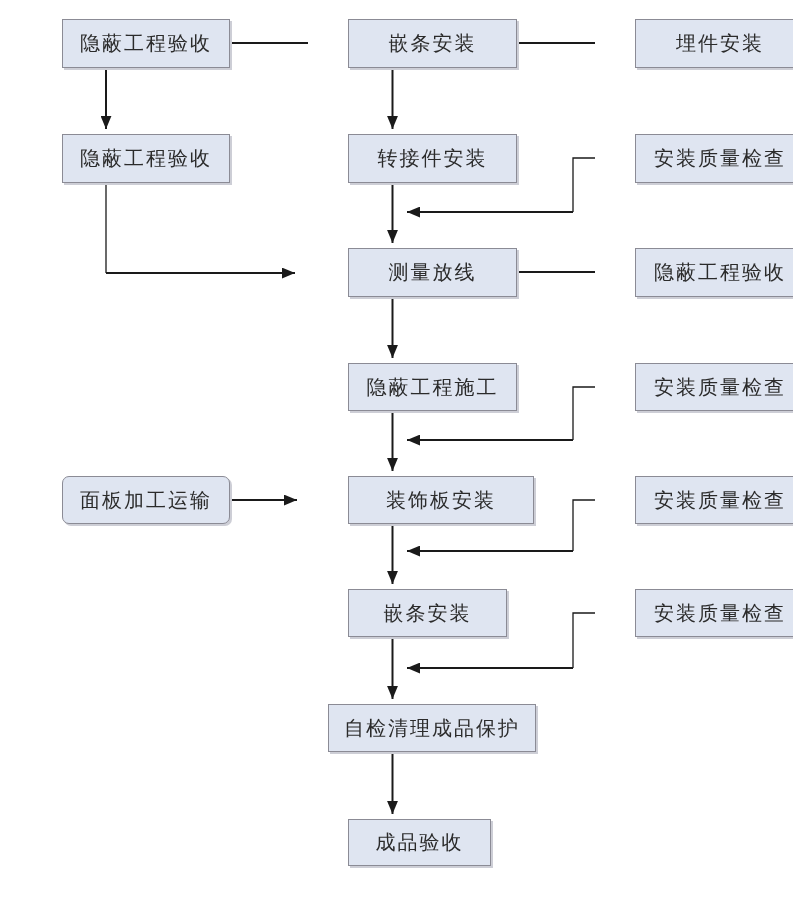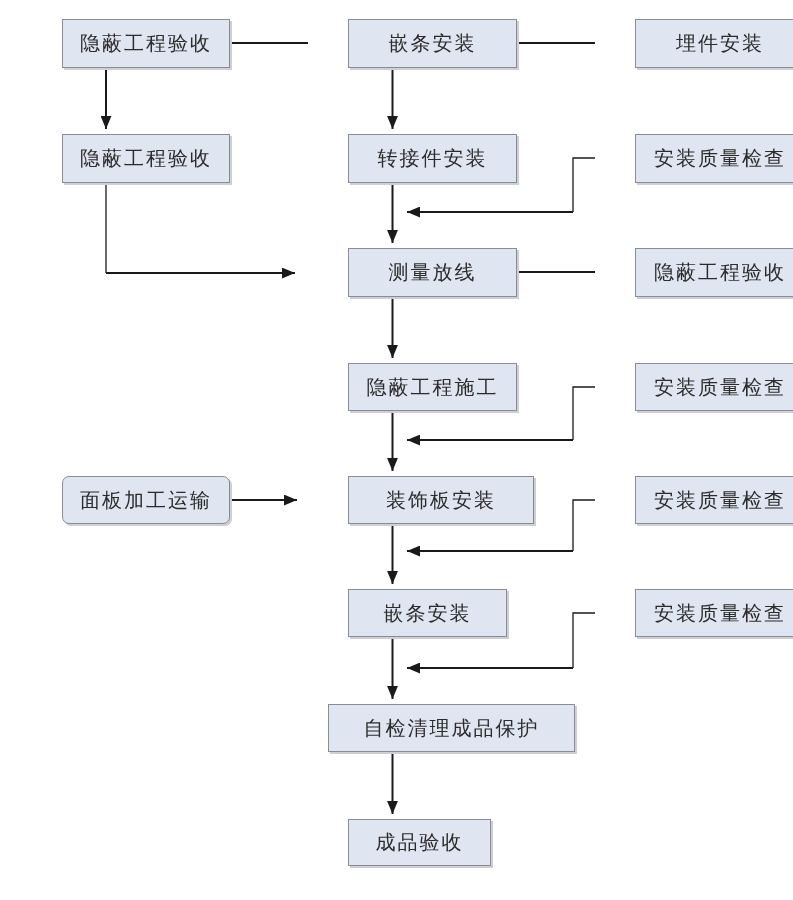--- a/index.html
+++ b/index.html
@@ -33,21 +33,21 @@
   .n8  { left:308px; top:363px; width:169px; height:48px; }
   .n9  { left:595px; top:363px; width:170px; height:48px; }
   
   .n10 { left:22px;  top:476px; width:168px; height:48px;border-radius:7px; }
   .n11 { left:308px; top:476px; width:186px; height:48px; }
   .n12 { left:595px; top:476px; width:170px; height:48px; }
   
   .n13 { left:308px; top:589px; width:159px; height:48px; }
   .n14 { left:595px; top:589px; width:170px; height:48px; }
   
-  .n15 { left:288px; top:704px; width:247px; height:48px; }
+  .n15 { left:288px; top:704px; width:208px; height:48px; }
   
   .n16 { left:308px; top:819px; width:143px; height:47px; }
 </style>
 </head>
 <body>
 
 <div class="canvas">
 
   <svg class="wires" viewBox="0 0 793 900">
     <defs>

